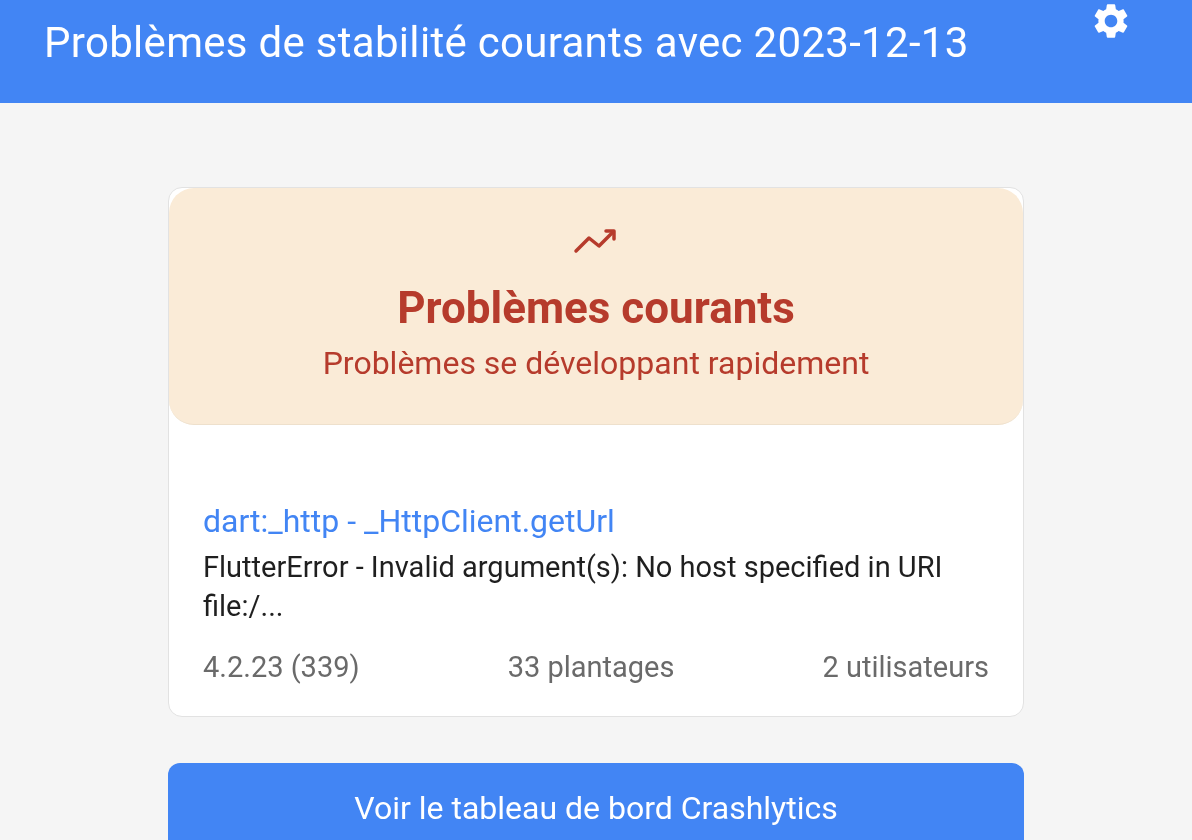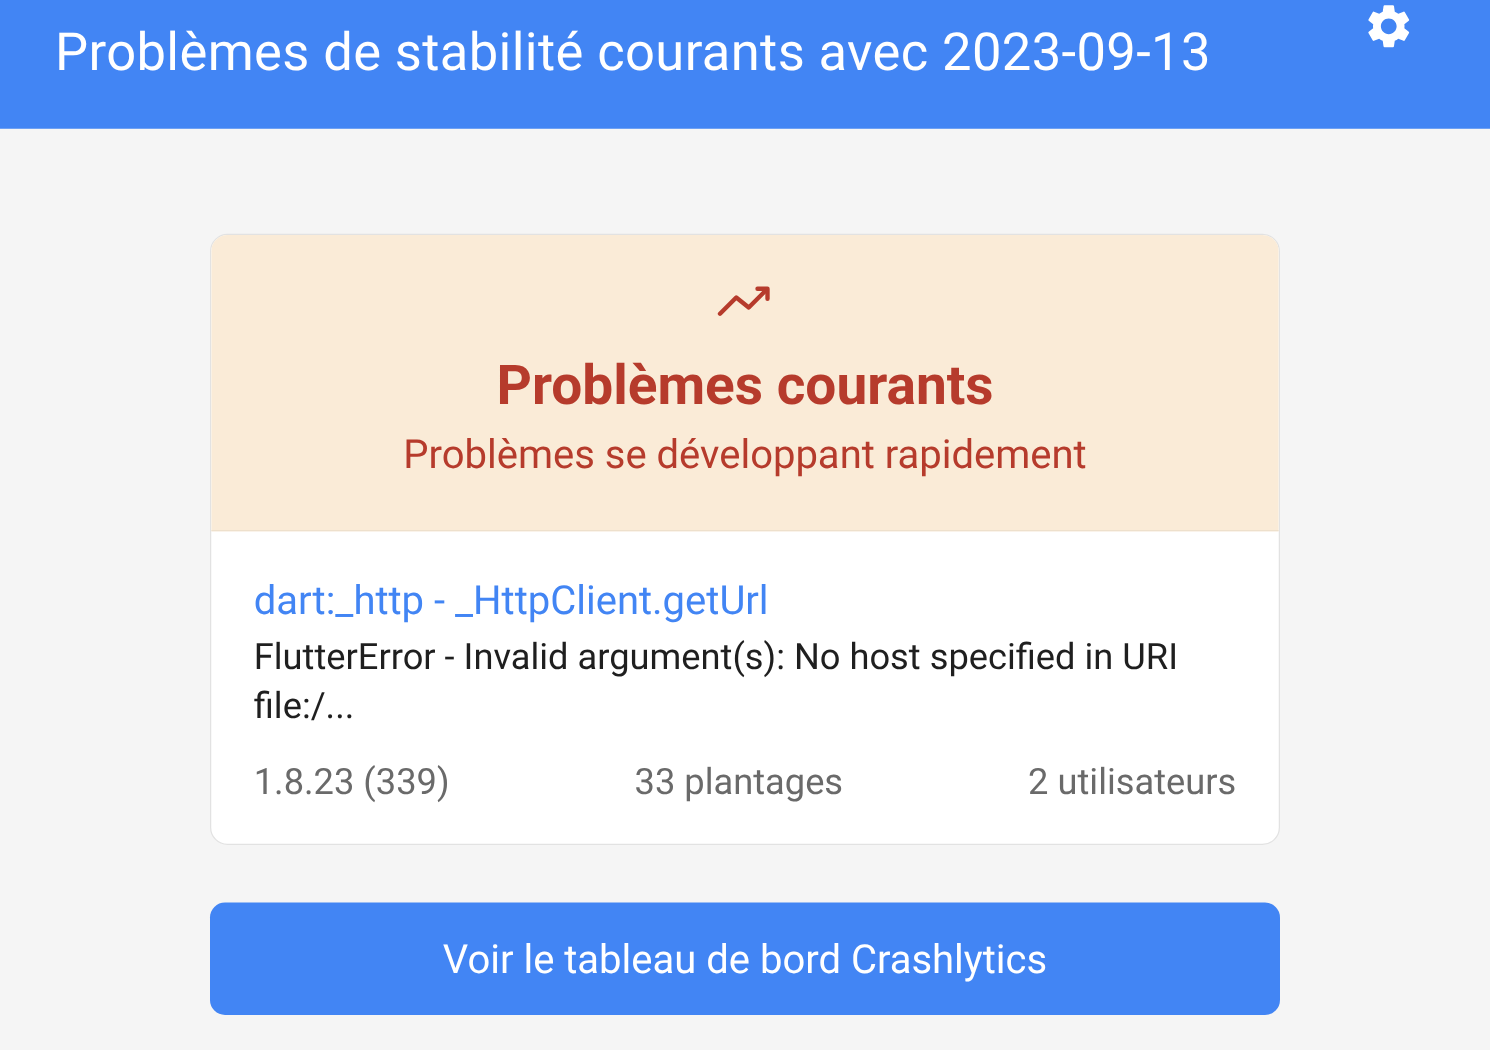--- a/index.html
+++ b/index.html
@@ -38,20 +38,21 @@
       background: #ffffff;
       border: 1px solid #e2e2e2;
       border-radius: 14px;
       overflow: hidden;
     }
     .card-top {
       background: #faebd7;
       padding: 38px 30px 42px 30px;
       text-align: center;
       border-bottom: 1px solid #eee0cc;
+      border-radius: 25px;
     }
     .trend-icon {
       display: inline-block;
       margin-bottom: 22px;
     }
     .card-title {
       color: #b63b2c;
       font-size: 44px;
       font-weight: 700;
       margin-bottom: 10px;
@@ -64,20 +65,21 @@
     .card-body {
       padding: 36px 34px 32px 34px;
     }
     .issue-link {
       color: #4285f4;
       font-size: 32px;
       font-weight: 400;
       text-decoration: none;
       display: inline-block;
       margin-bottom: 8px;
+      margin-top: 41px;
     }
     .issue-desc {
       color: #1f1f1f;
       font-size: 29px;
       line-height: 1.35;
       margin-bottom: 24px;
     }
     .issue-stats {
       display: flex;
       justify-content: space-between;
@@ -98,21 +100,21 @@
       font-weight: 400;
       text-align: center;
       cursor: pointer;
       font-family: inherit;
     }
   </style>
 </head>
 <body>
 
 <div class="header">
-  <div class="header-title">Problèmes de stabilité courants avec 2023-09-13</div>
+  <div class="header-title">Problèmes de stabilité courants avec 2023-12-13</div>
   <span class="gear-icon">
     <svg width="42" height="42" viewBox="0 0 24 24" fill="#ffffff">
       <path d="M19.14,12.94c0.04-0.3,0.06-0.61,0.06-0.94c0-0.32-0.02-0.64-0.07-0.94l2.03-1.58c0.18-0.14,0.23-0.41,0.12-0.61 l-1.92-3.32c-0.12-0.22-0.37-0.29-0.59-0.22l-2.39,0.96c-0.5-0.38-1.03-0.7-1.62-0.94L14.4,2.81c-0.04-0.24-0.24-0.41-0.48-0.41 h-3.84c-0.24,0-0.43,0.17-0.47,0.41L9.25,5.35C8.66,5.59,8.12,5.92,7.63,6.29L5.24,5.33c-0.22-0.08-0.47,0-0.59,0.22L2.74,8.87 C2.62,9.08,2.66,9.34,2.86,9.48l2.03,1.58C4.84,11.36,4.8,11.69,4.8,12s0.02,0.64,0.07,0.94l-2.03,1.58 c-0.18,0.14-0.23,0.41-0.12,0.61l1.92,3.32c0.12,0.22,0.37,0.29,0.59,0.22l2.39-0.96c0.5,0.38,1.03,0.7,1.62,0.94l0.36,2.54 c0.05,0.24,0.24,0.41,0.48,0.41h3.84c0.24,0,0.44-0.17,0.47-0.41l0.36-2.54c0.59-0.24,1.13-0.56,1.62-0.94l2.39,0.96 c0.22,0.08,0.47,0,0.59-0.22l1.92-3.32c0.12-0.22,0.07-0.47-0.12-0.61L19.14,12.94z M12,15.6c-1.98,0-3.6-1.62-3.6-3.6 s1.62-3.6,3.6-3.6s3.6,1.62,3.6,3.6S13.98,15.6,12,15.6z"></path>
     </svg>
   </span>
 </div>
 
 <div class="content">
   <div class="card">
     <div class="card-top">
@@ -122,21 +124,21 @@
           <path d="M33 5 L41 5 L41 13" stroke="#b63b2c" stroke-width="3.5" stroke-linecap="round" stroke-linejoin="round" fill="none"></path>
         </svg>
       </span>
       <div class="card-title">Problèmes courants</div>
       <div class="card-subtitle">Problèmes se développant rapidement</div>
     </div>
     <div class="card-body">
       <a href="#" class="issue-link">dart:_http - _HttpClient.getUrl</a>
       <div class="issue-desc">FlutterError - Invalid argument(s): No host specified in URI file:/...</div>
       <div class="issue-stats">
-        <span>1.8.23 (339)</span>
+        <span>4.2.23 (339)</span>
         <span>33 plantages</span>
         <span>2 utilisateurs</span>
       </div>
     </div>
   </div>
 
   <button class="dashboard-button">Voir le tableau de bord Crashlytics</button>
 </div>
 
 </body></html>

